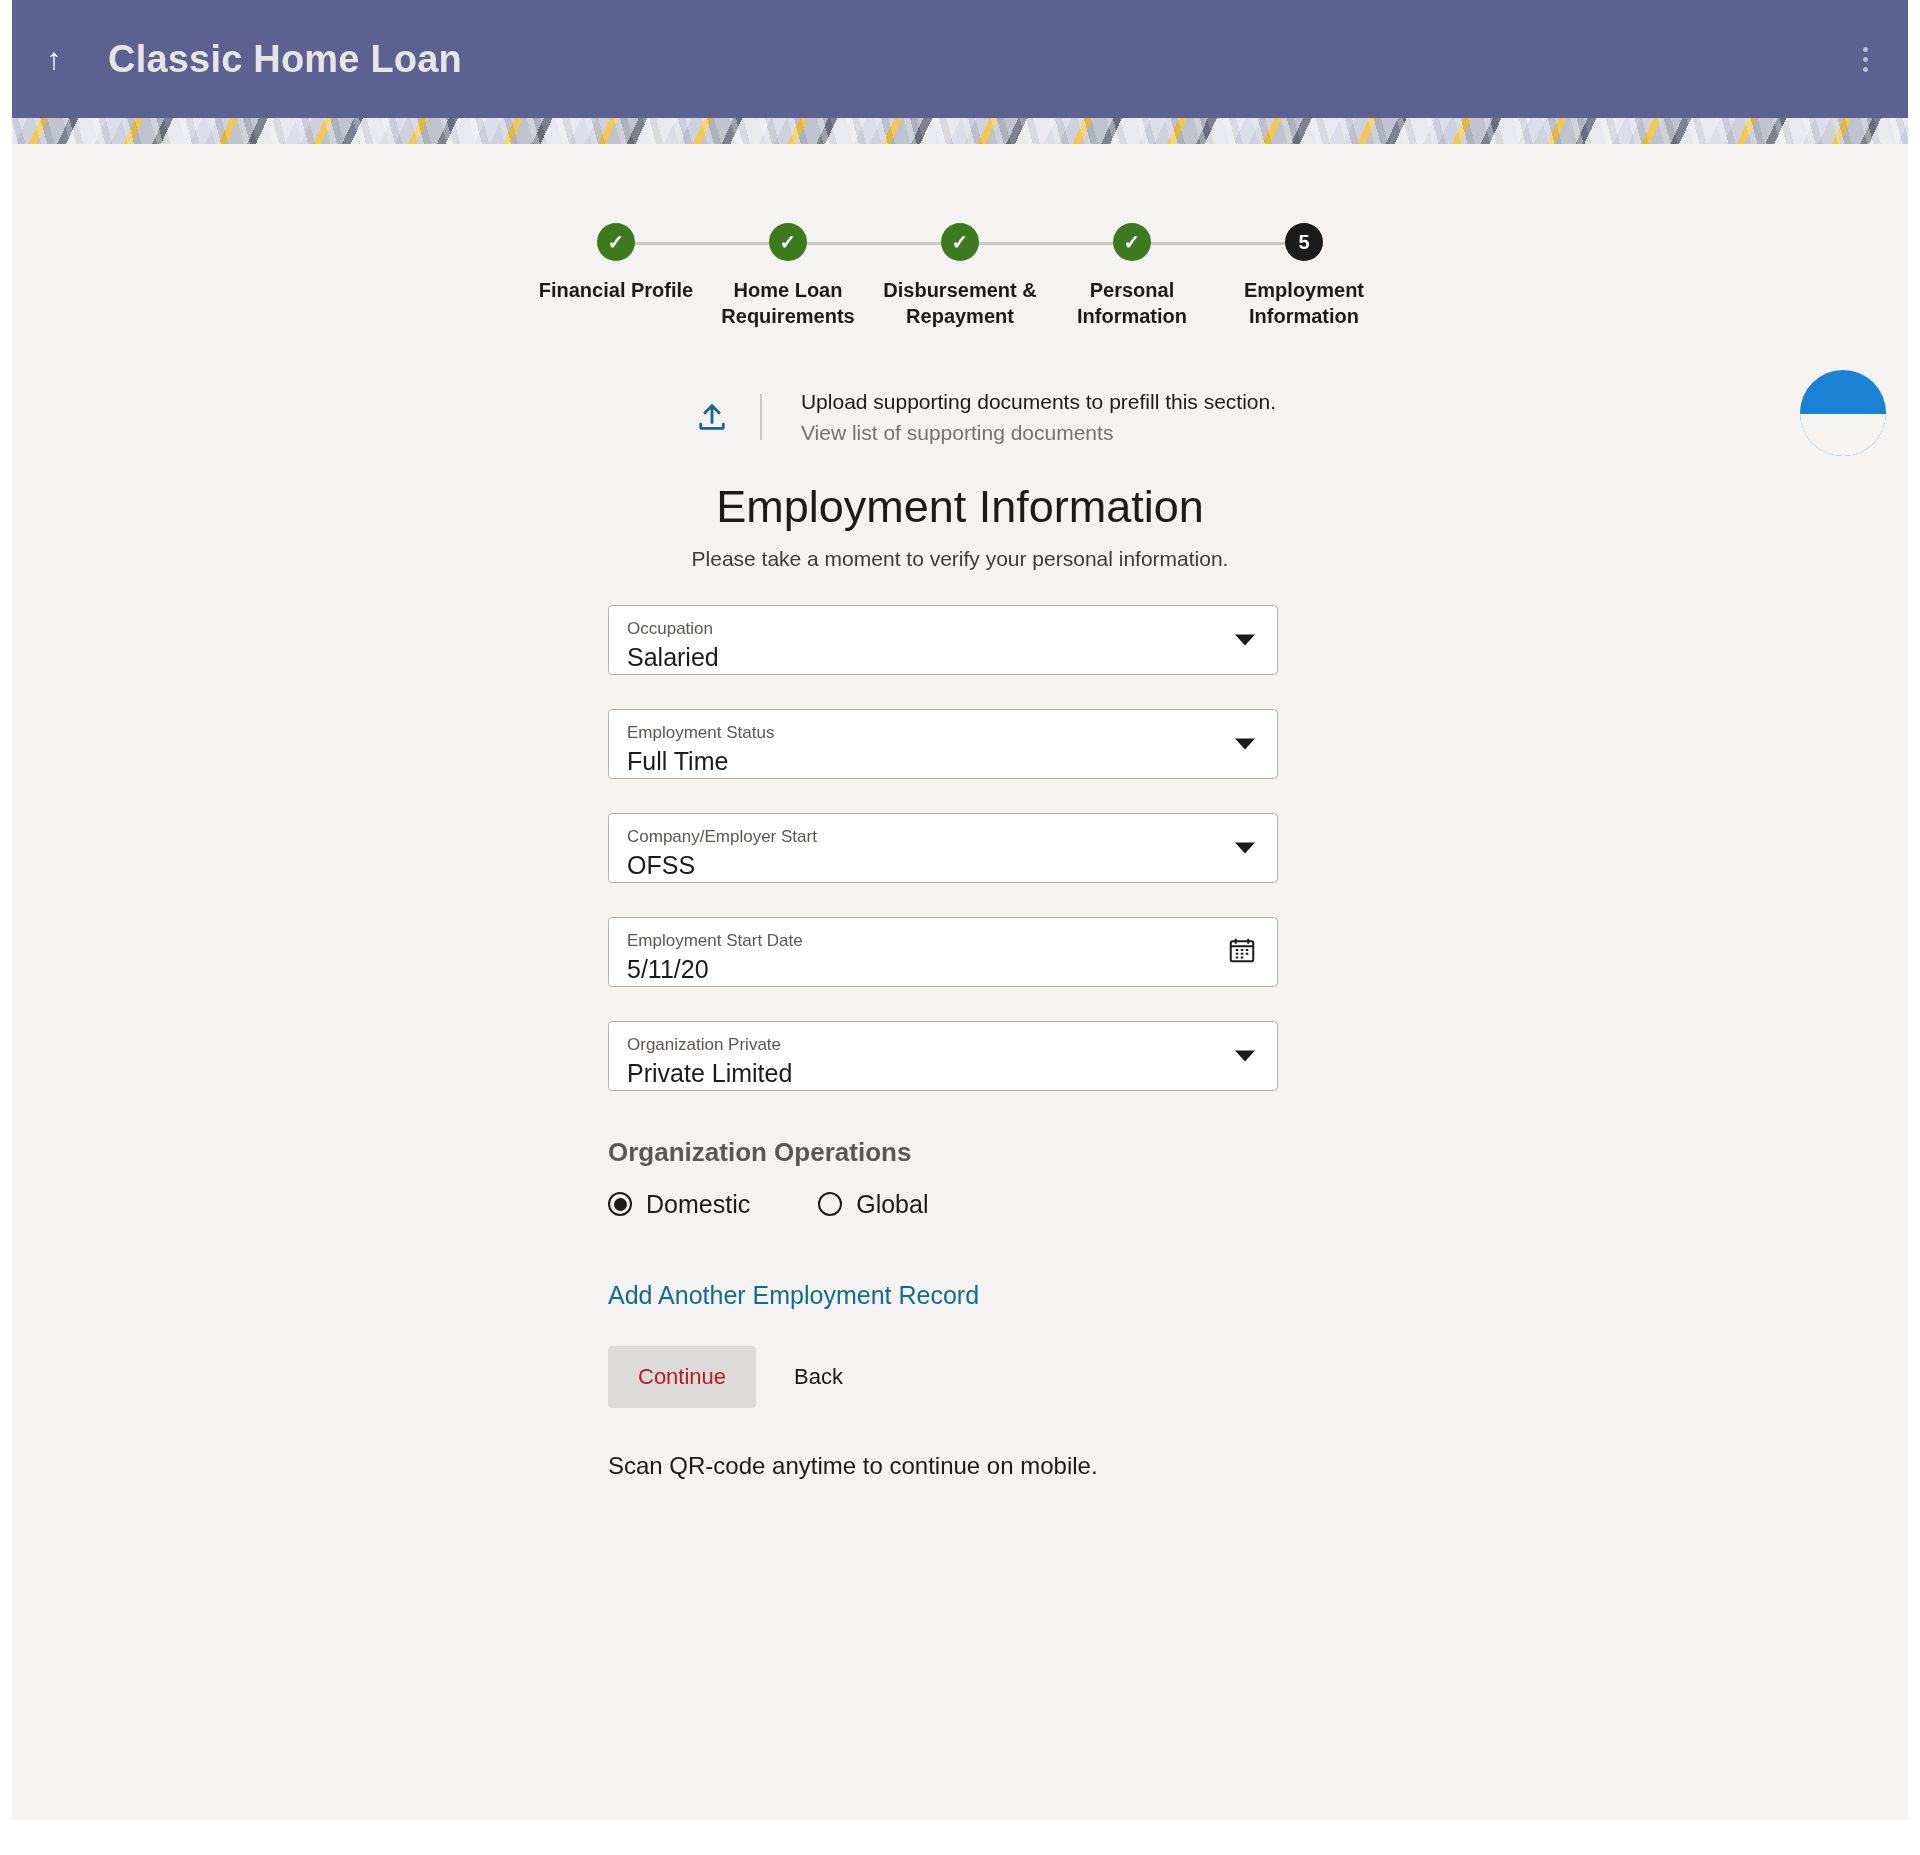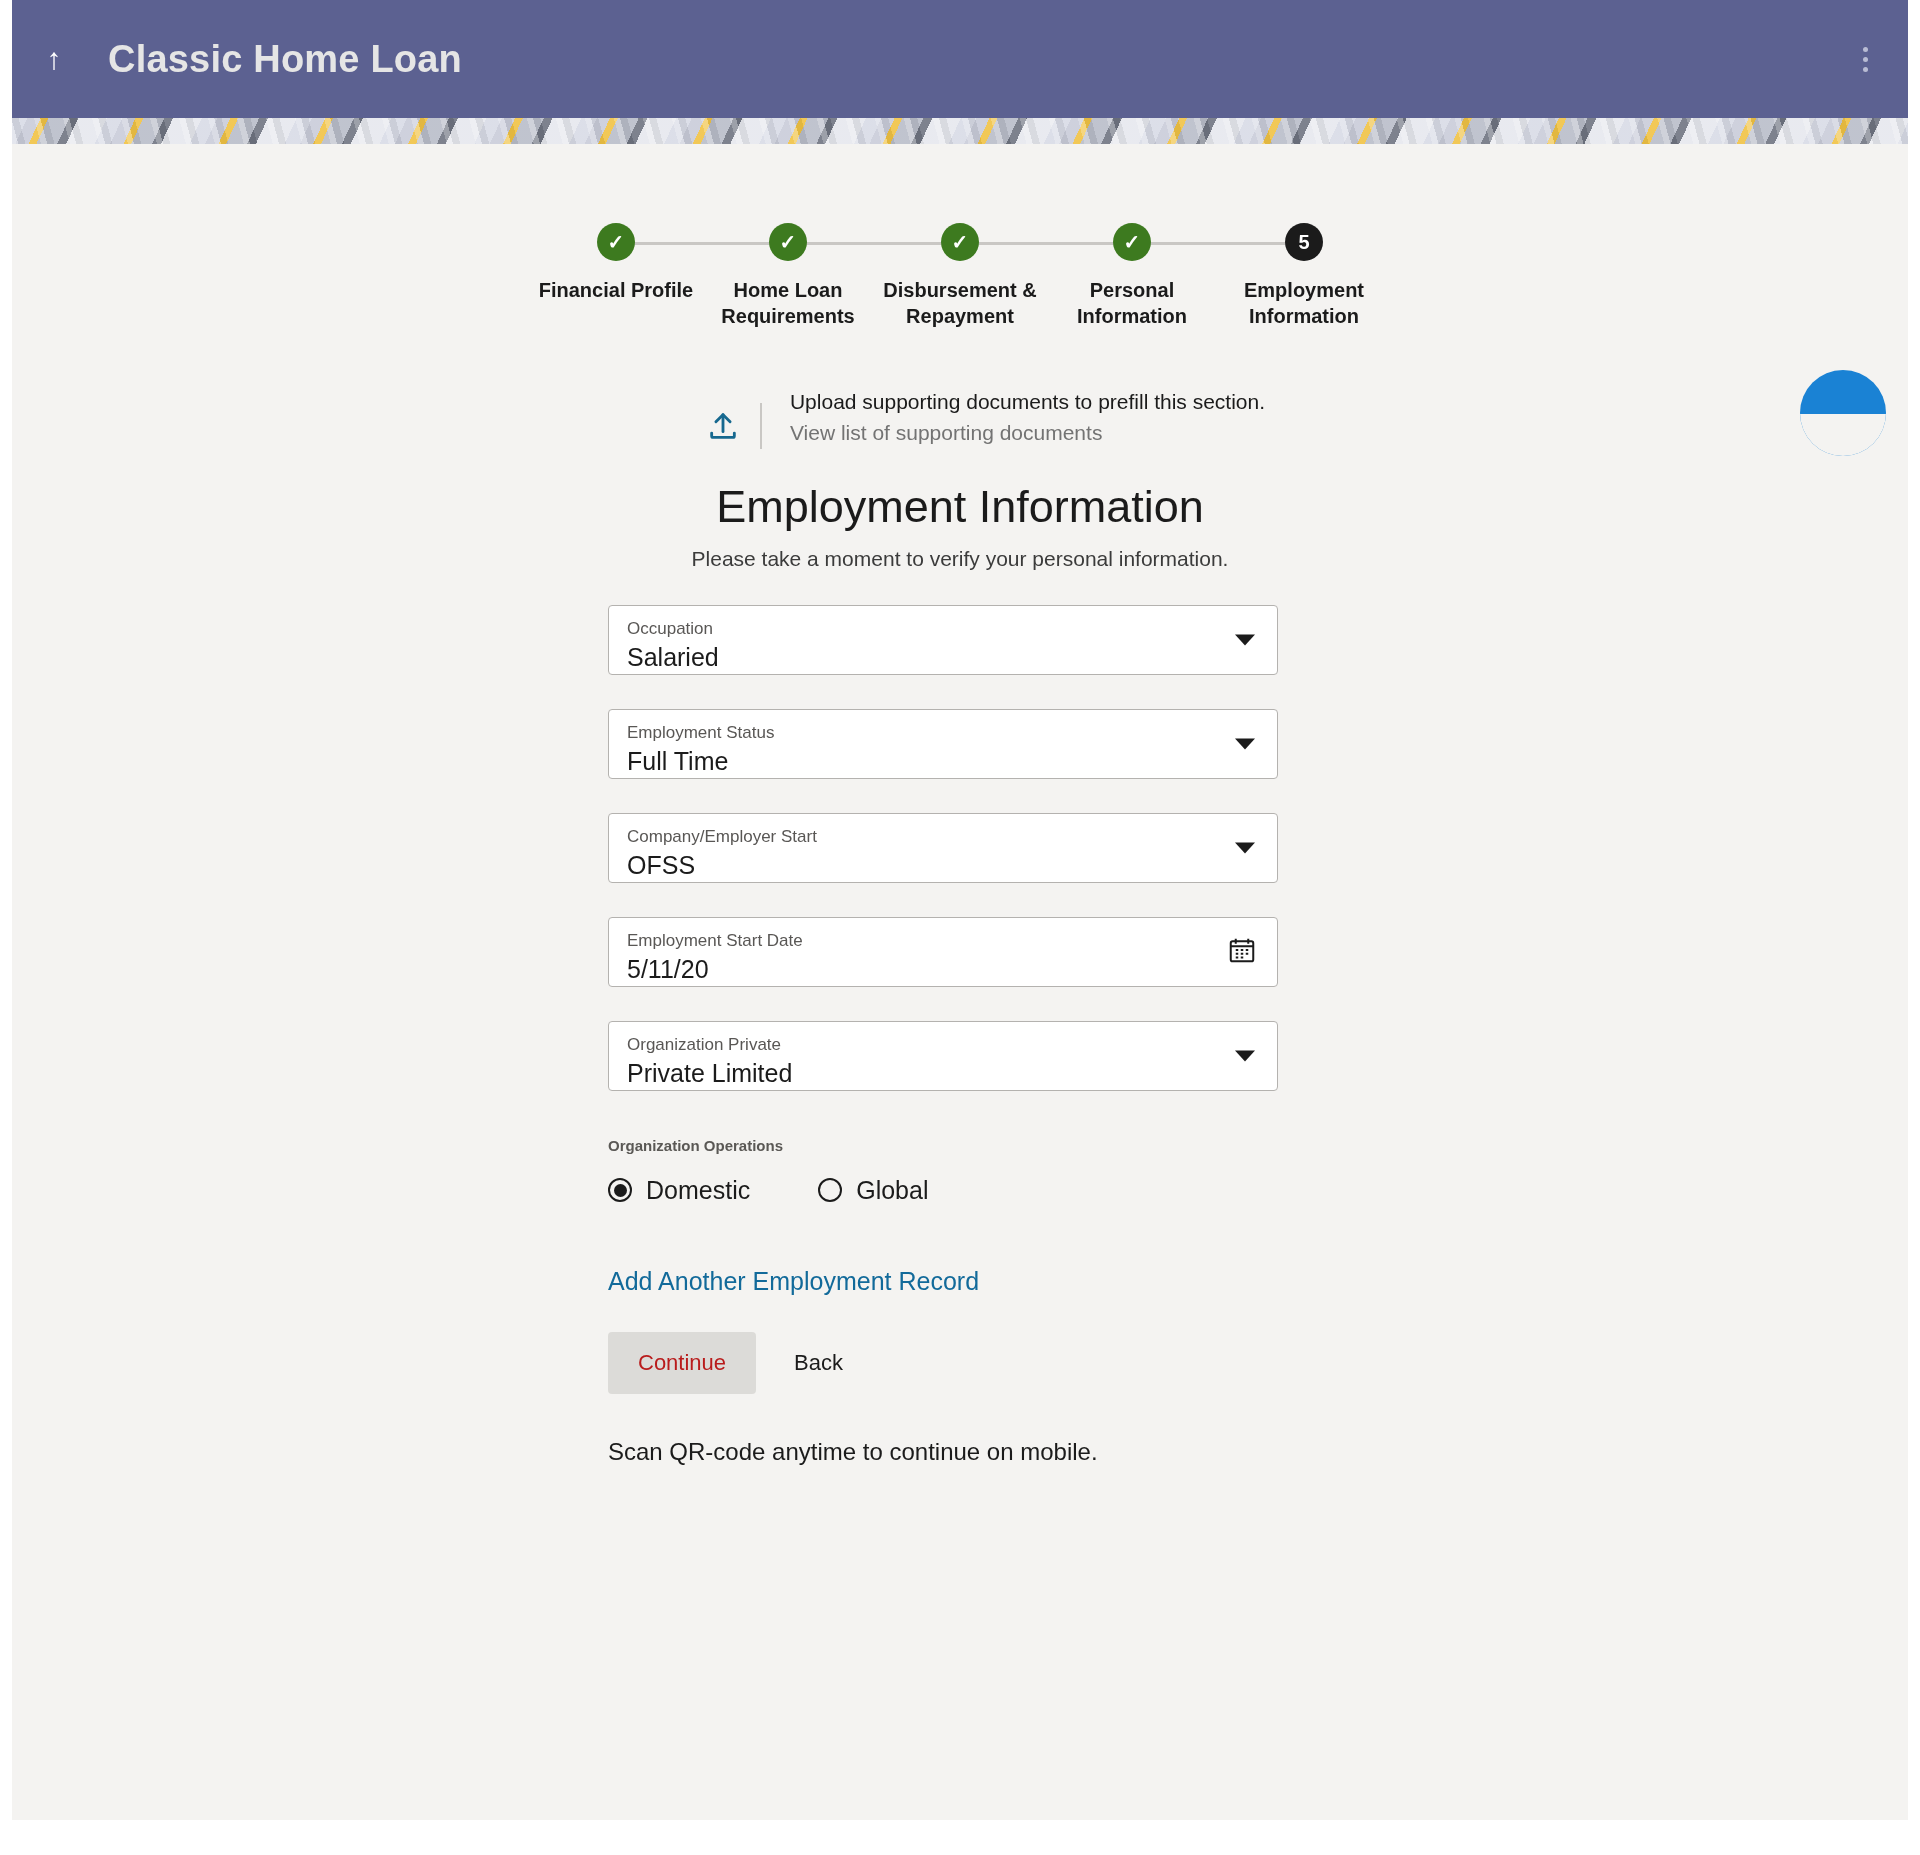--- a/index.html
+++ b/index.html
@@ -132,22 +132,22 @@
     text-align: center;
     line-height: 1.32;
     width: 180px;
   }
 
   
   .upload-row {
     margin-top: 56px;
     display: flex;
     justify-content: center;
-    align-items: flex-end;
-    gap: 0;
+    align-items: center;
+    gap: 11px;
     padding-left: 41px;
   }
   .upload-icon {
     width: 54px; height: 46px;
     display: flex; align-items: center; justify-content: center;
     cursor: pointer;
     color: #16688f;
   }
   .upload-divider {
     width: 2px;
@@ -229,21 +229,21 @@
   }
   .cal-icon {
     position: absolute;
     right: 20px; top: 50%;
     transform: translateY(-50%);
     cursor: pointer;
   }
 
   .ops-label {
     margin-top: 46px;
-    font-size: 15px;
+    font-size: 26px;
     font-weight: bold;
     color: #5a5855;
   }
   .radio-row {
     margin-top: 22px;
     display: flex;
     align-items: center;
     gap: 68px;
   }
   .radio-item {

